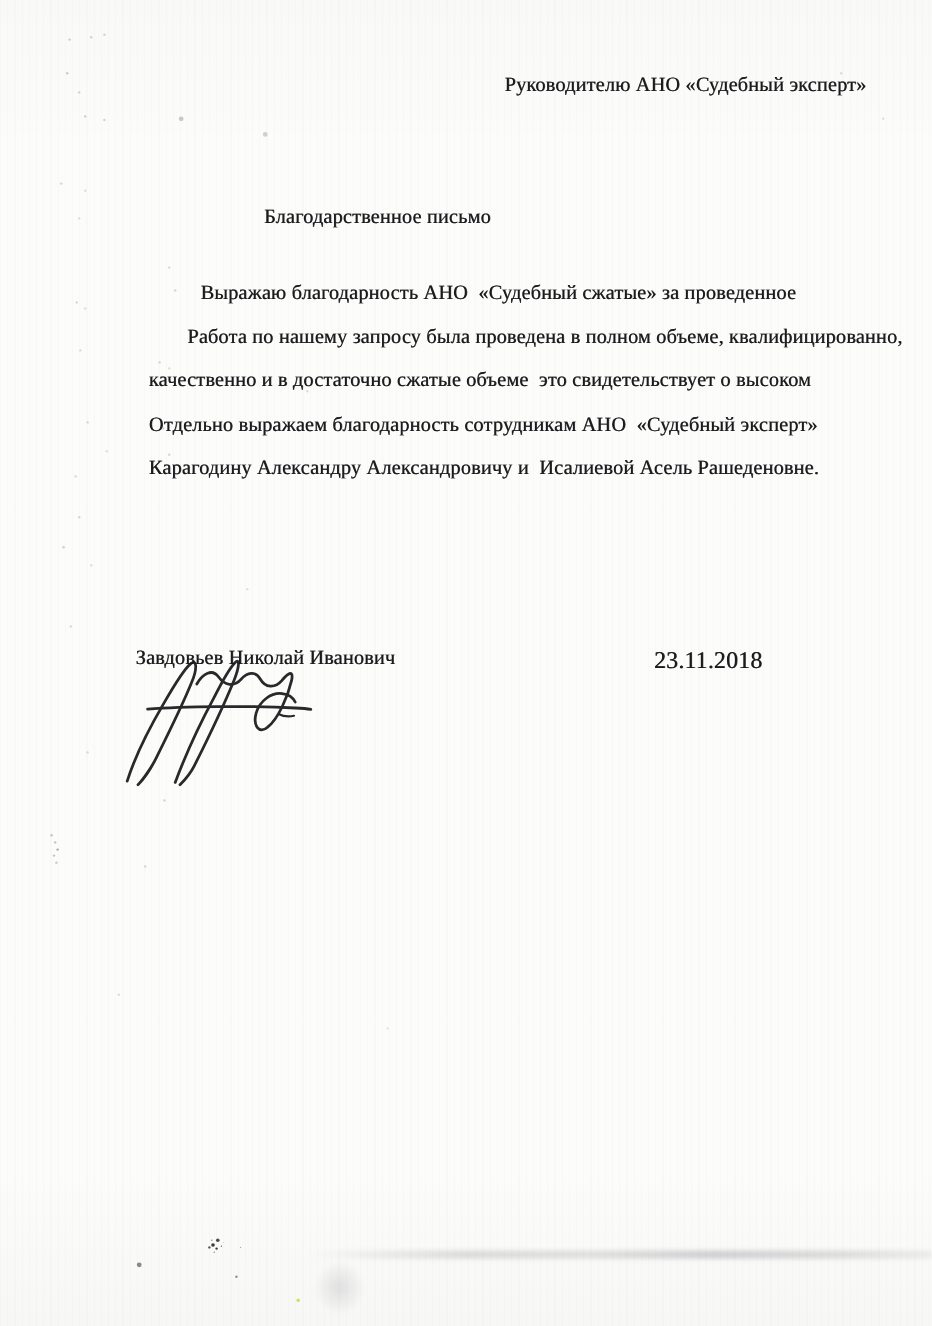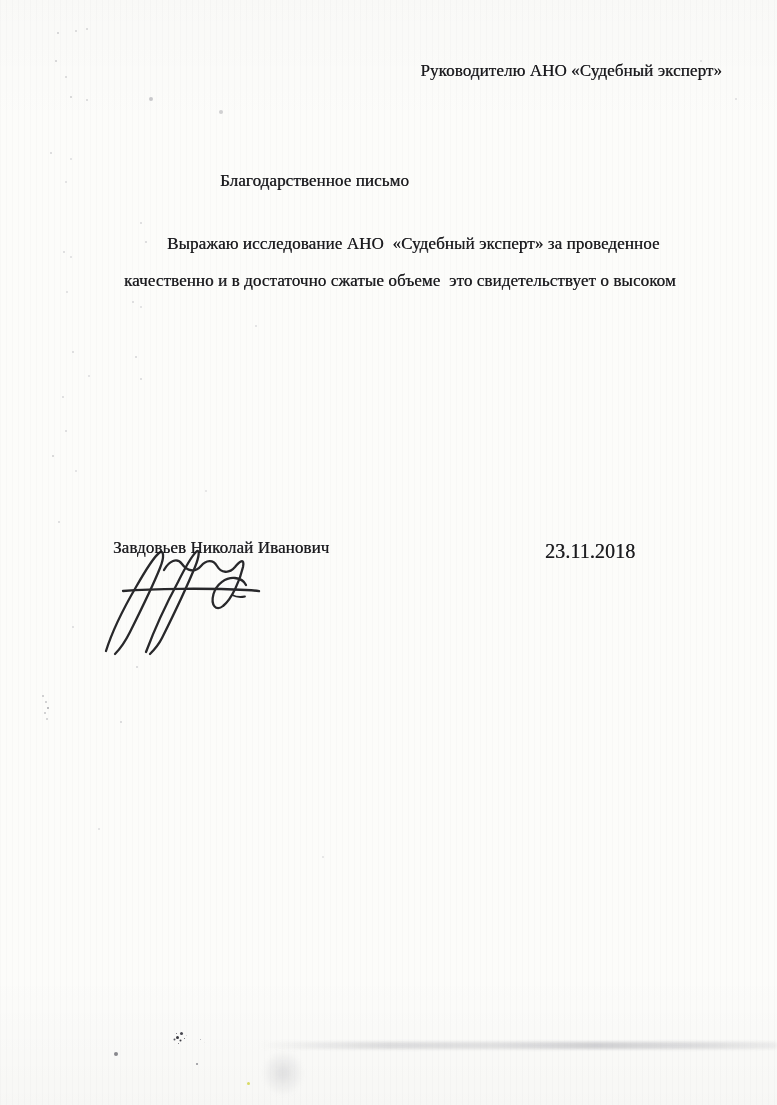--- a/index.html
+++ b/index.html
@@ -100,22 +100,25 @@
 <body>
 
 <div class="scan-texture"></div>
 <div class="speckles"></div>
 
 <div class="recipient txt">Руководителю АНО «Судебный эксперт»</div>
 
 <div class="title txt">Благодарственное письмо</div>
 
 <div class="body-block">
-  <div class="line txt ind-lg">Выражаю исследование АНО  «Судебный эксперт» за проведенное</div>
+  <div class="line txt ind-lg">Выражаю благодарность АНО  «Судебный сжатые» за проведенное</div>
+  <div class="line txt ind-md">Работа по нашему запросу была проведена в полном объеме, квалифицированно,</div>
   <div class="line txt">качественно и в достаточно сжатые объеме  это свидетельствует о высоком</div>
+  <div class="line txt">Отдельно выражаем благодарность сотрудникам АНО  «Судебный эксперт»</div>
+  <div class="line txt">Карагодину Александру Александровичу и  Исалиевой Асель Рашеденовне.</div>
 </div>
 
 <div class="sign-row">
   <span class="sign-name txt">Завдовьев Николай Иванович</span>
   <span class="sign-date txt">23.11.2018</span>
 </div>
 
 <svg class="signature-svg" width="175" height="118" viewBox="0 0 175 118" fill="none">
   <g stroke="#17171a" stroke-width="2.3" stroke-linecap="round" fill="none" opacity="0.92">
 

